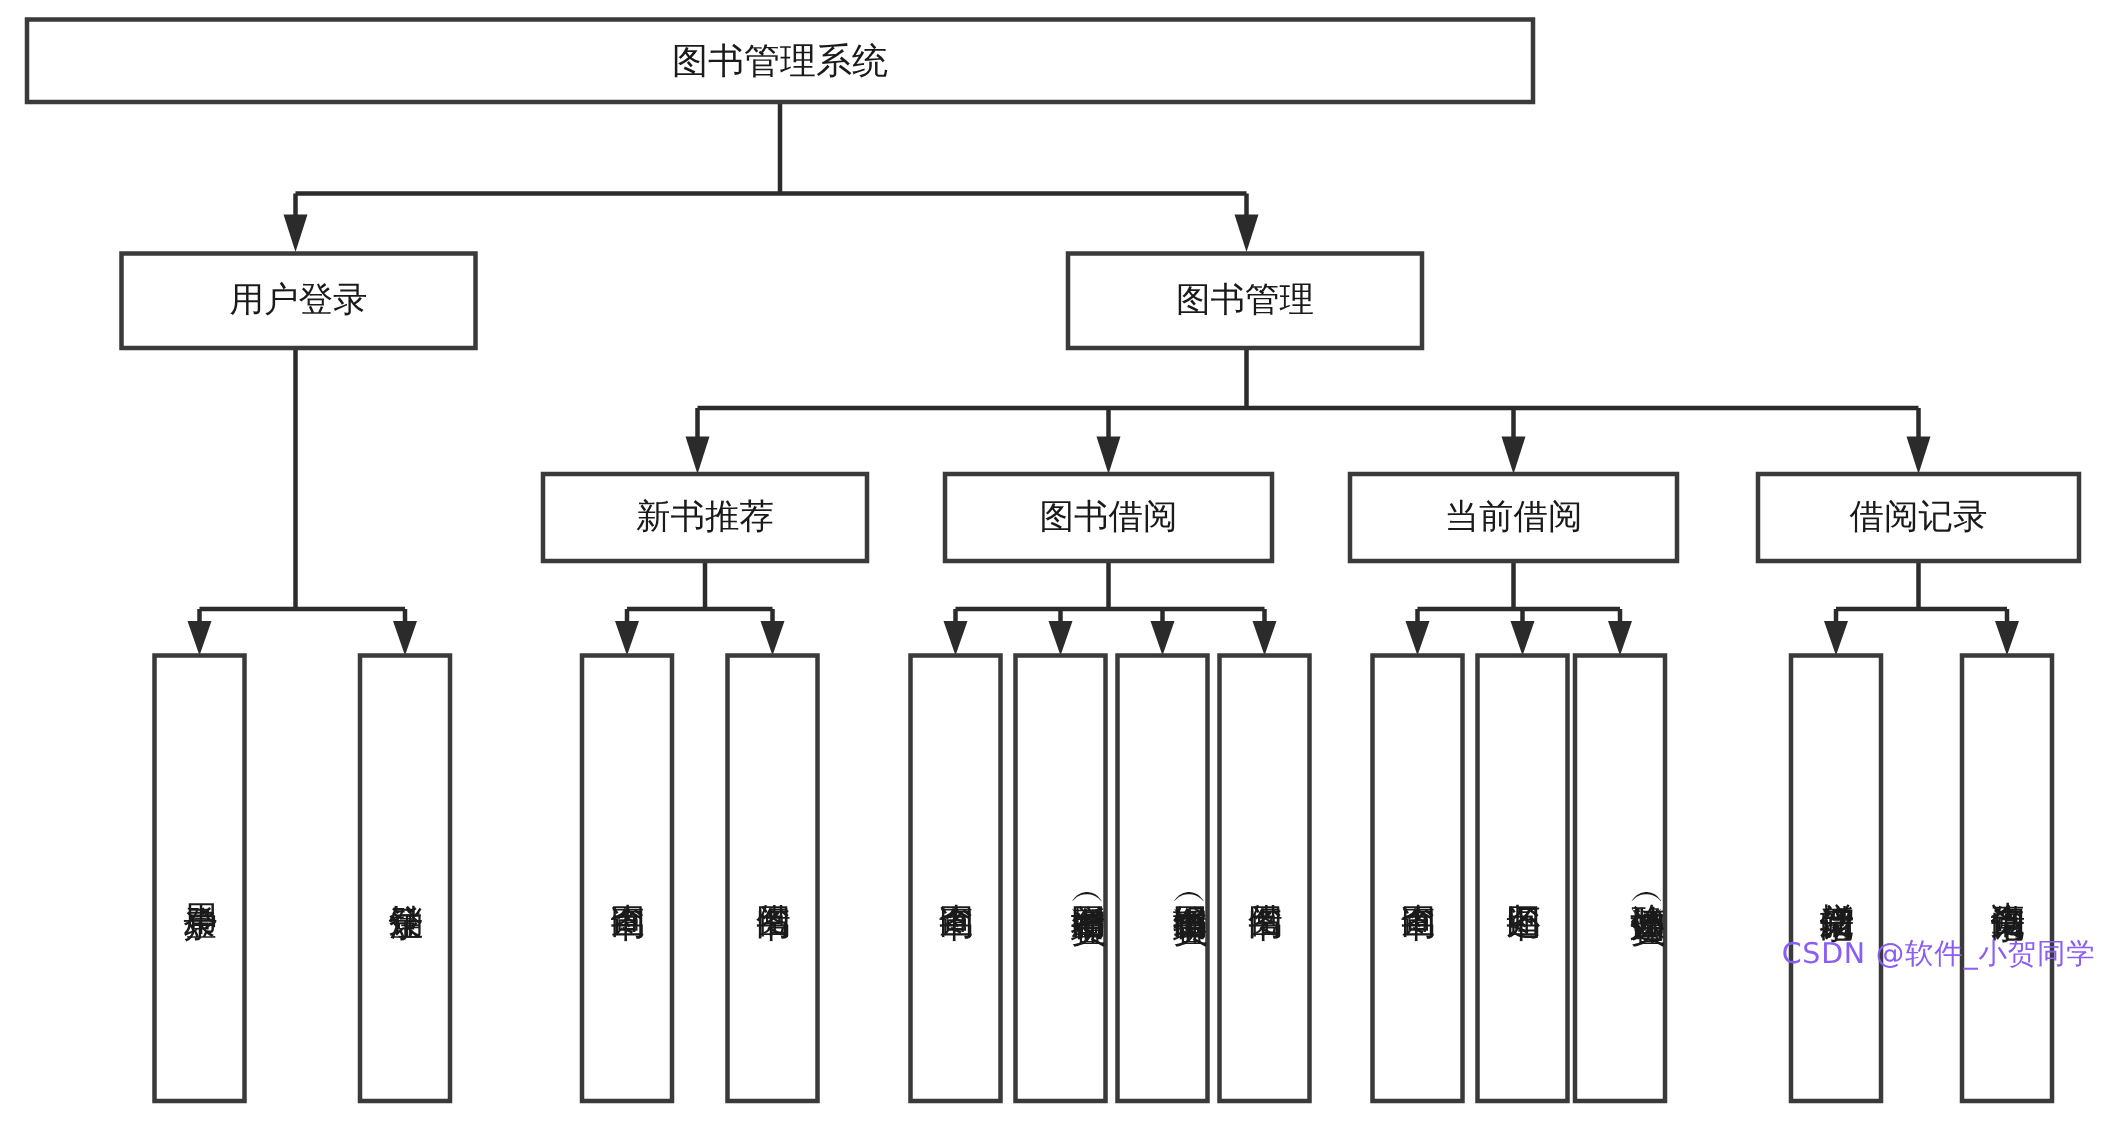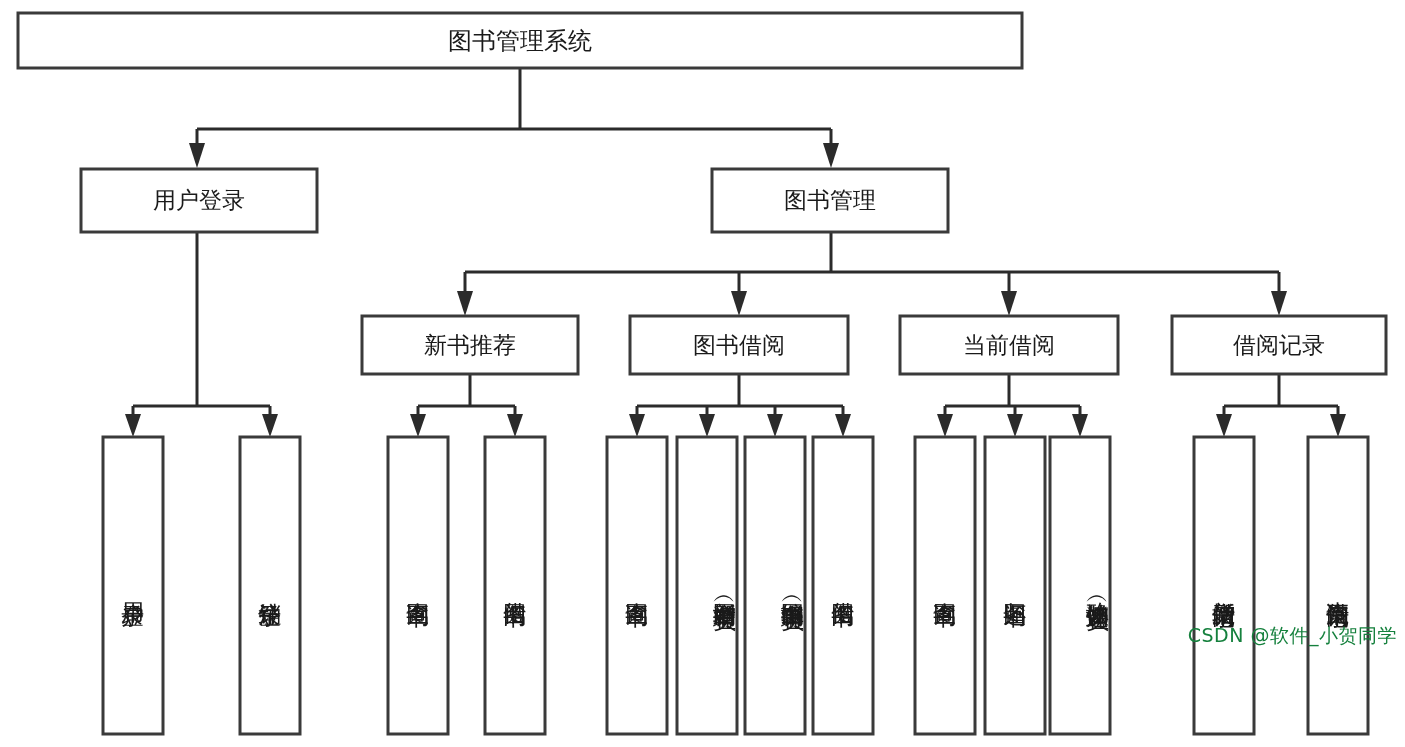--- a/index.html
+++ b/index.html
@@ -72,21 +72,21 @@
     text-align: center;
     white-space: nowrap;
     pointer-events: none;
   }
   .watermark {
     position: absolute;
     right: 8px;
     bottom: 8px;
     font-family: "DejaVu Sans", "Liberation Sans", sans-serif;
     font-size: 19px;
-    color: #15803d;
+    color: #8b5cf6;
     white-space: nowrap;
     letter-spacing: 0.5px;
   }
 </style>
 </head>
 <body>
 
 <div id="diagram-root">
 
   <svg class="diagram-canvas" viewBox="0 0 1405 747" xmlns="http://www.w3.org/2000/svg">

